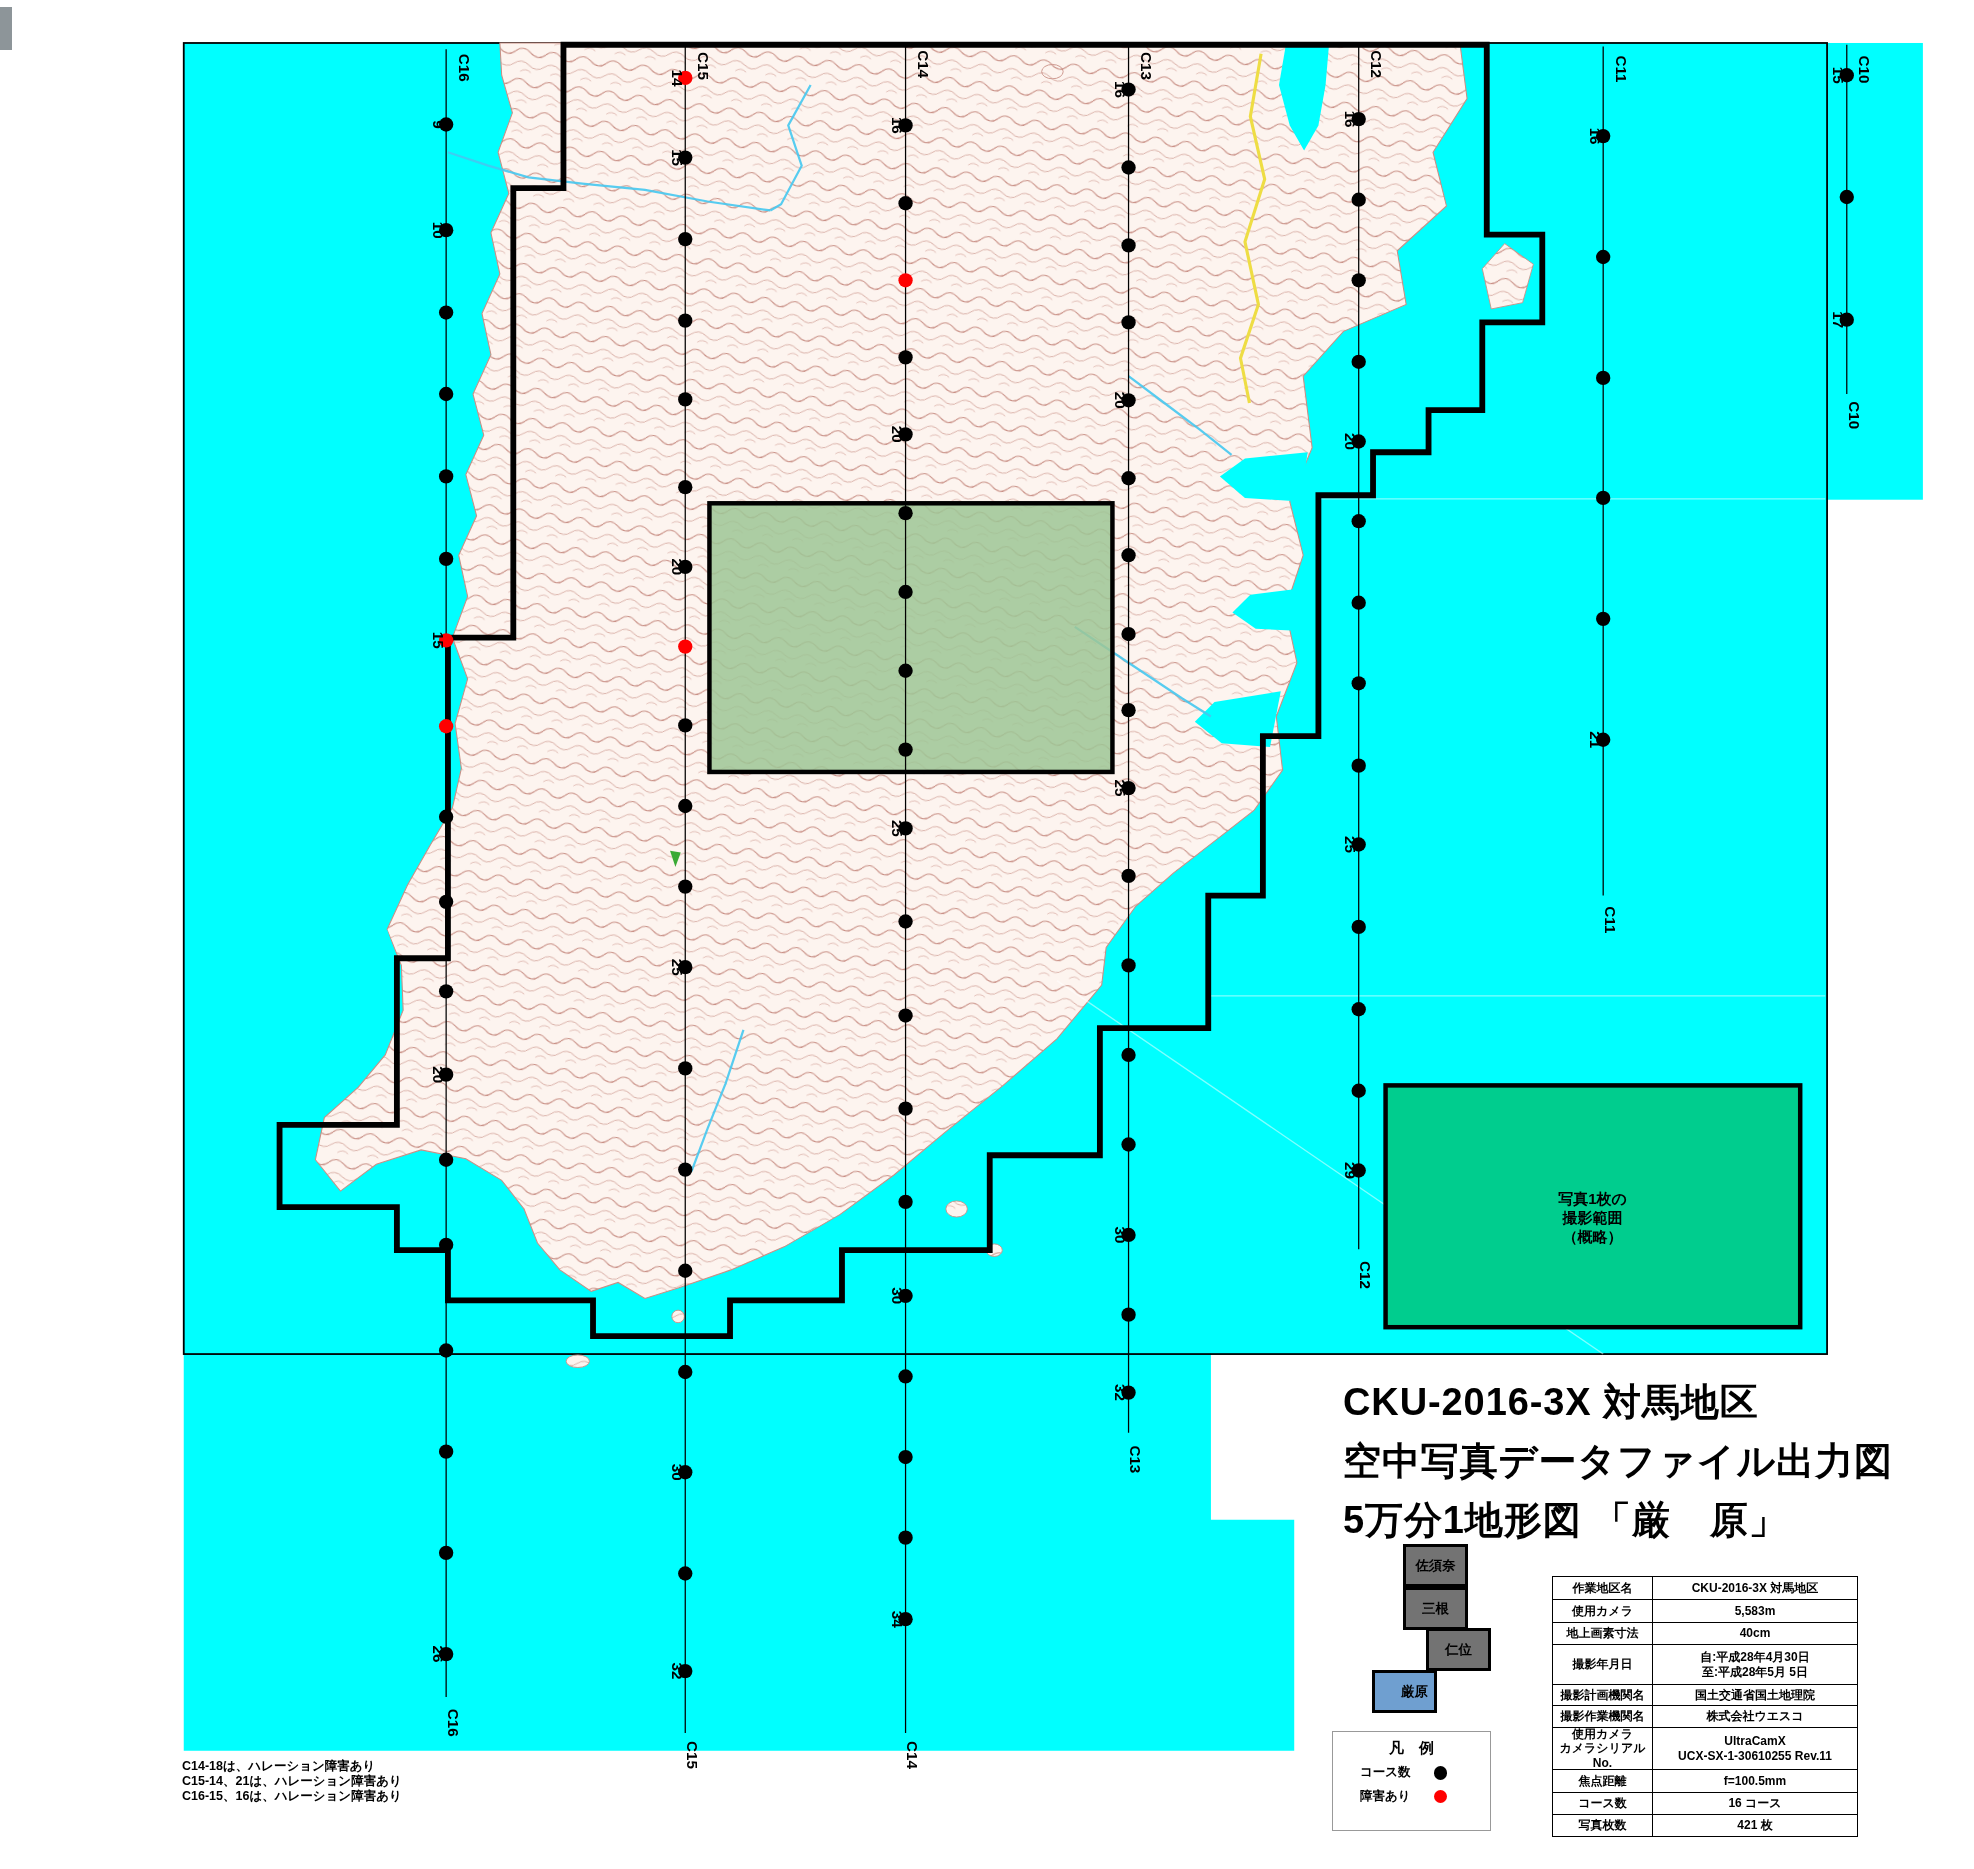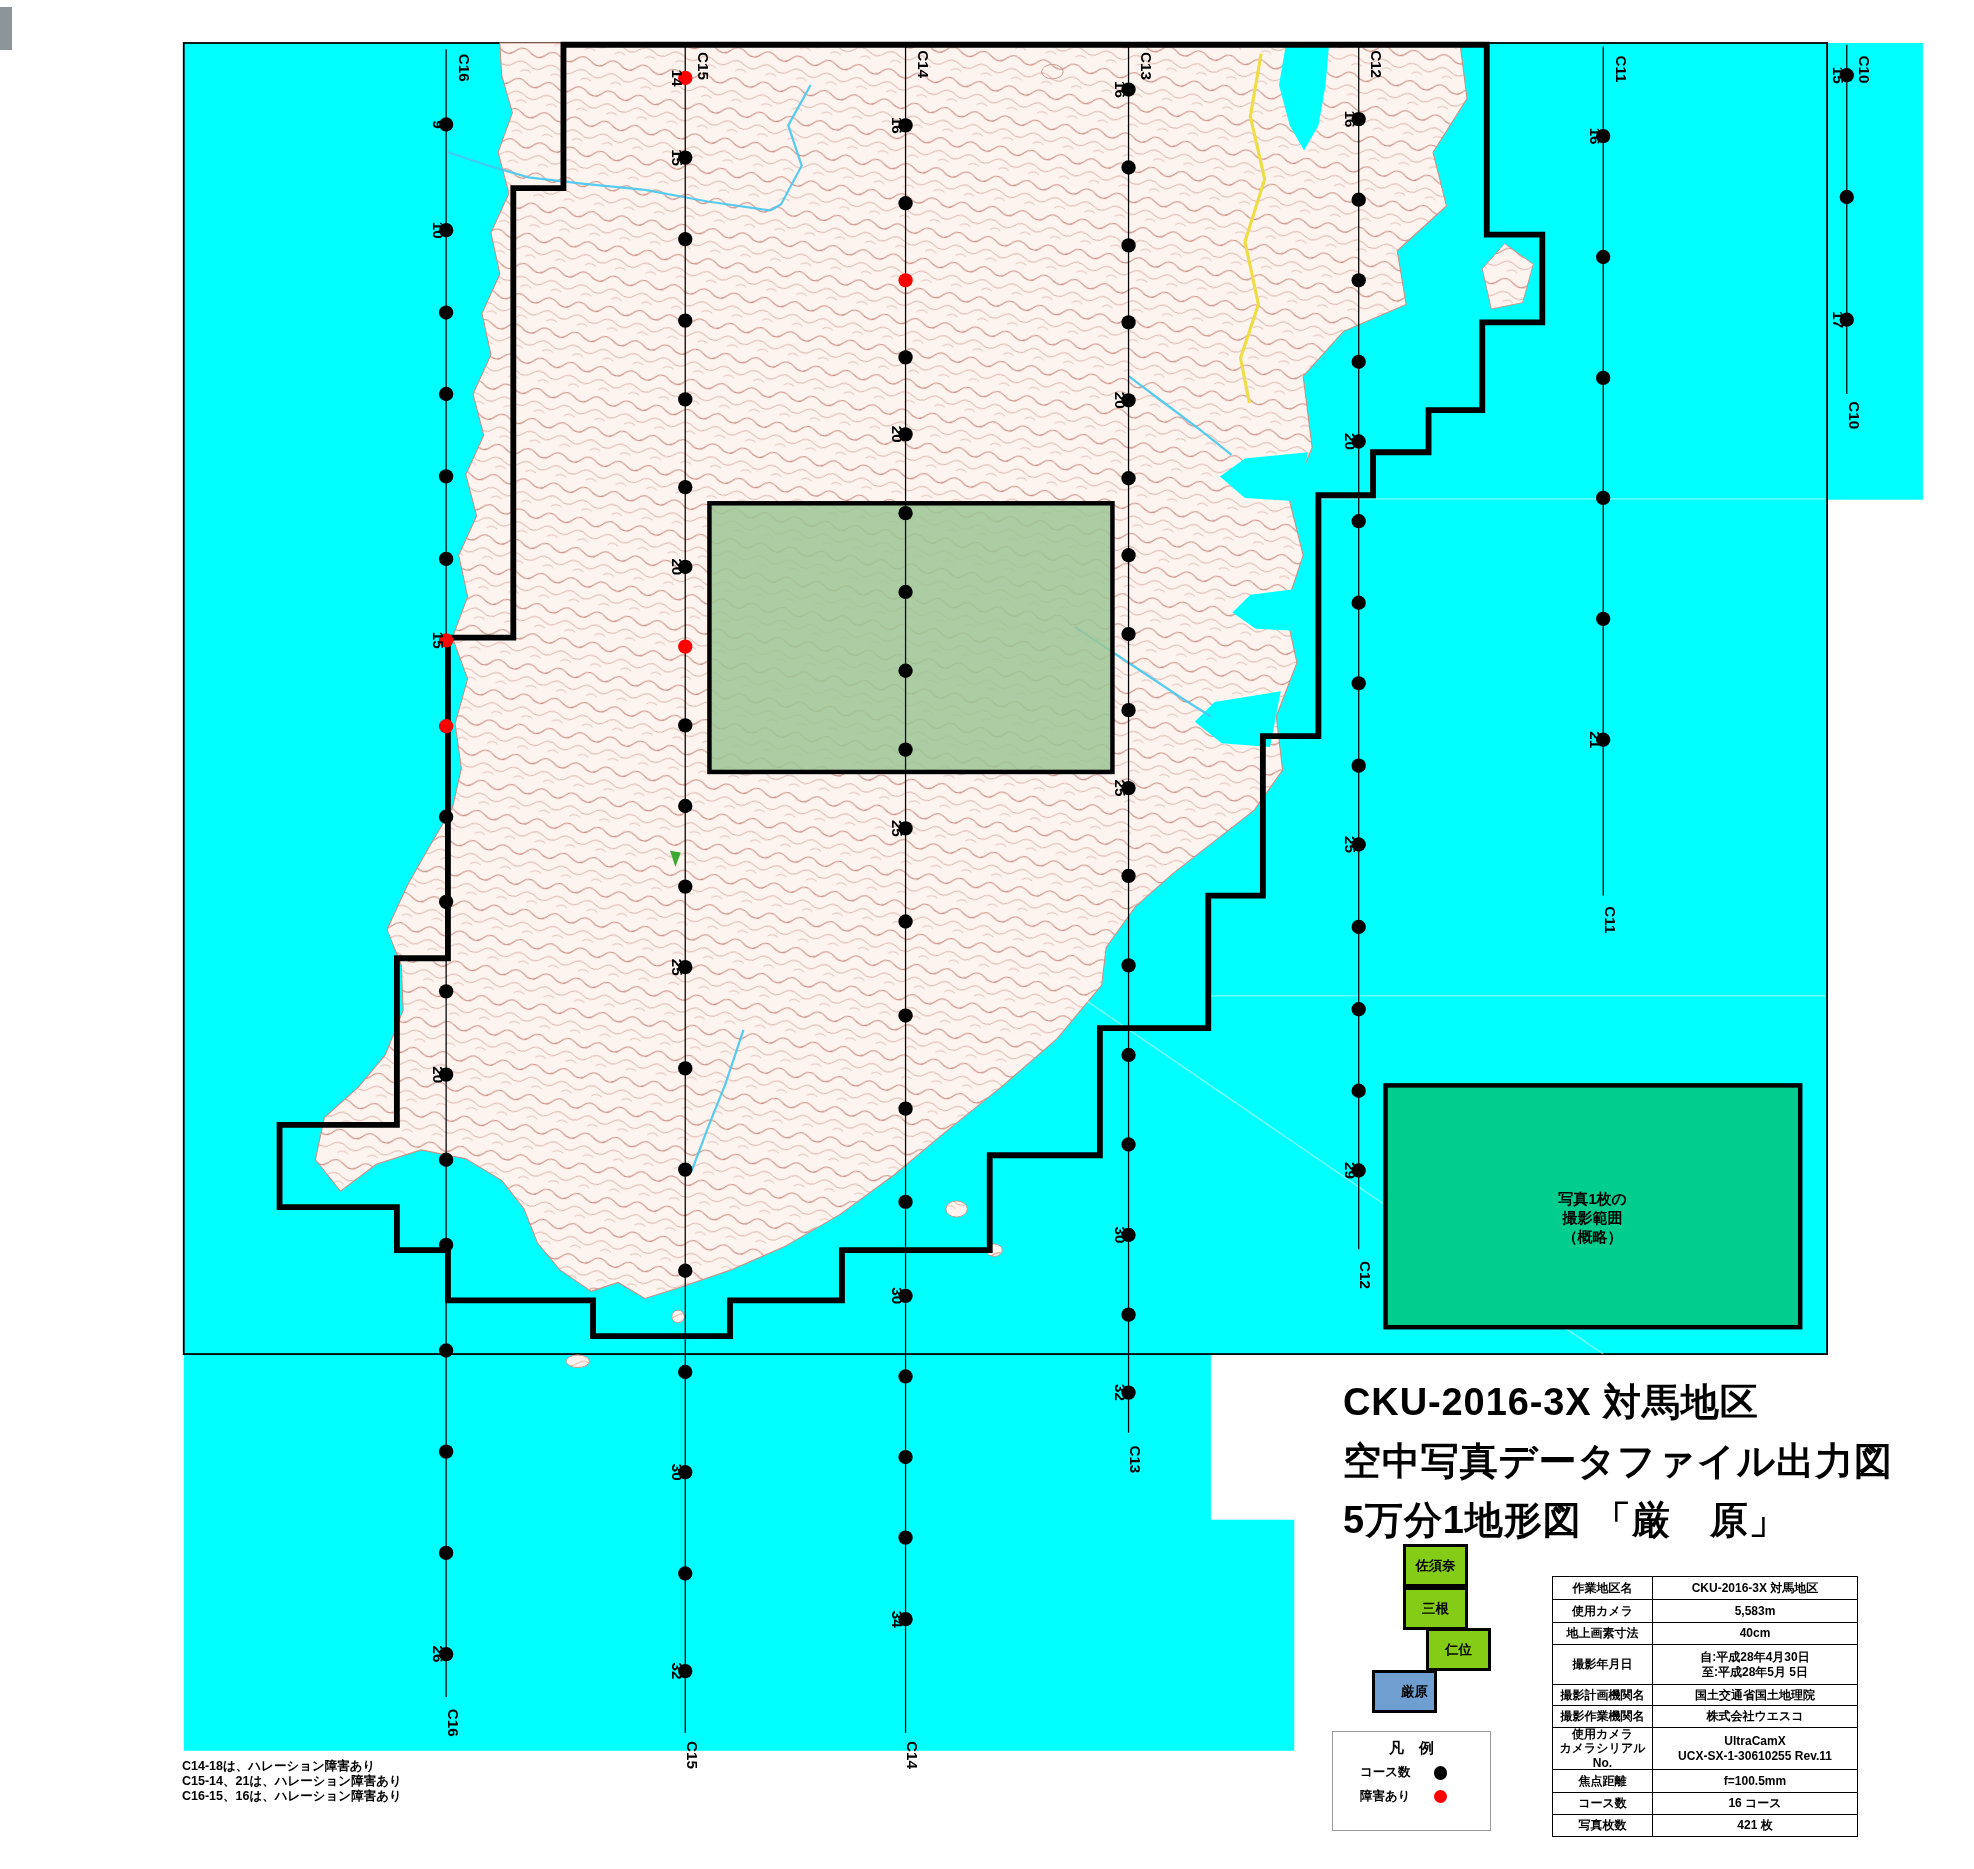--- a/index.html
+++ b/index.html
@@ -3,21 +3,21 @@
 <meta charset="utf-8">
 <style>
   html,body{margin:0;padding:0;background:#fff;}
   .page{position:relative;width:1975px;height:1869px;background:#ffffff;
         font-family:"Liberation Sans",sans-serif;overflow:hidden;color:#000;}
   #map{position:absolute;left:0;top:0;}
   .map-title{position:absolute;left:1343px;top:1373px;font-size:38px;font-weight:700;
              line-height:59px;letter-spacing:0.9px;white-space:nowrap;}
   .photo-label{position:absolute;left:1385px;top:1157px;width:415px;text-align:center;
                font-size:15px;line-height:19px;white-space:pre-line;font-weight:600;margin-top:32px;}
-  .idx-box{position:absolute;width:65px;height:43px;border:3.6px solid #000;background:#84cc16;
+  .idx-box{position:absolute;width:65px;height:43px;border:3.6px solid #000;background:#737373;
            display:flex;align-items:center;justify-content:center;font-size:13.4px;
            font-weight:600;box-sizing:border-box;}
   .legend{position:absolute;left:1332px;top:1731px;width:159px;height:100px;
           border:1.8px solid #999;background:#fff;box-sizing:border-box;}
   .legend-title{text-align:center;margin-top:7.2px;font-size:15px;font-weight:600;}
   .legend-item{display:flex;align-items:center;margin:6.3px 0 0 27px;font-size:12.5px;font-weight:600;}
   .legend-dot{width:13.4px;height:13.4px;border-radius:50%;margin-left:23px;flex:0 0 13.4px;}
   .info-table{position:absolute;left:1552px;top:1576px;width:306px;border:1.8px solid #000;
               background:#fff;box-sizing:border-box;}
   .trow{display:flex;border-top:0.9px solid #000;box-sizing:border-box;}

